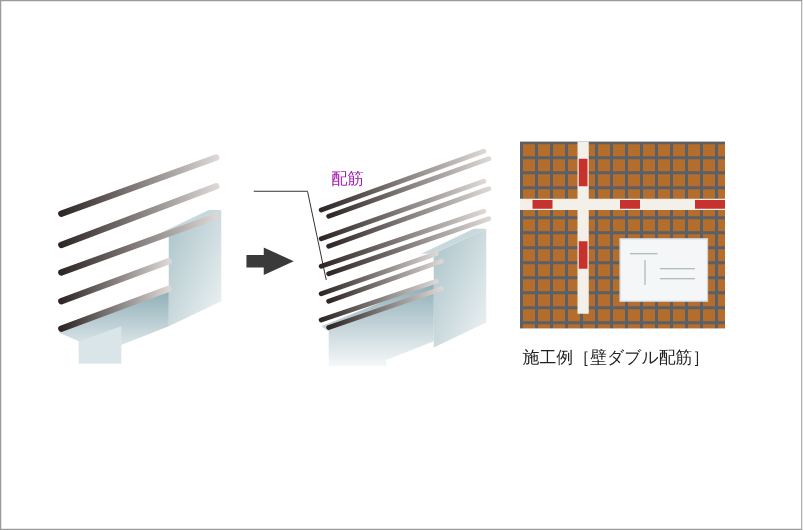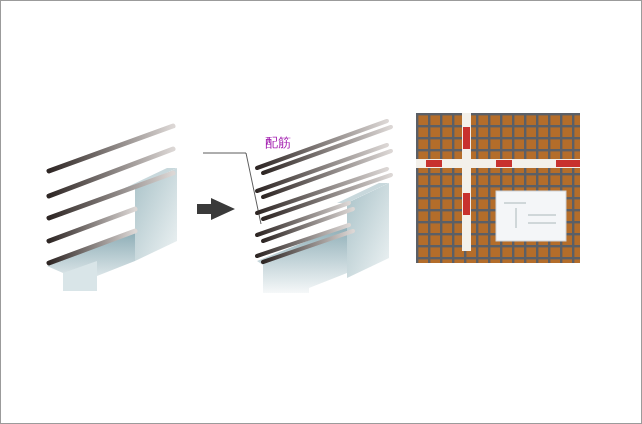--- a/index.html
+++ b/index.html
@@ -120,13 +120,14 @@
       <rect x="140" y="47" width="24" height="7" fill="#c8322e"></rect>
 
       <rect x="80" y="78" width="70" height="50" fill="#f4f6f8" stroke="#d0d4d8"></rect>
       <line x1="88" y1="90" x2="110" y2="90" stroke="#9aa" stroke-width="0.8"></line>
       <line x1="112" y1="102" x2="140" y2="102" stroke="#9aa" stroke-width="0.8"></line>
       <line x1="112" y1="110" x2="140" y2="110" stroke="#9aa" stroke-width="0.8"></line>
       <line x1="100" y1="95" x2="100" y2="115" stroke="#9aa" stroke-width="0.8"></line>
     </svg>
   </div>
 
+  <div class="caption">施工例［壁ダブル配筋］</div>
 </div>
 
 </body></html>

